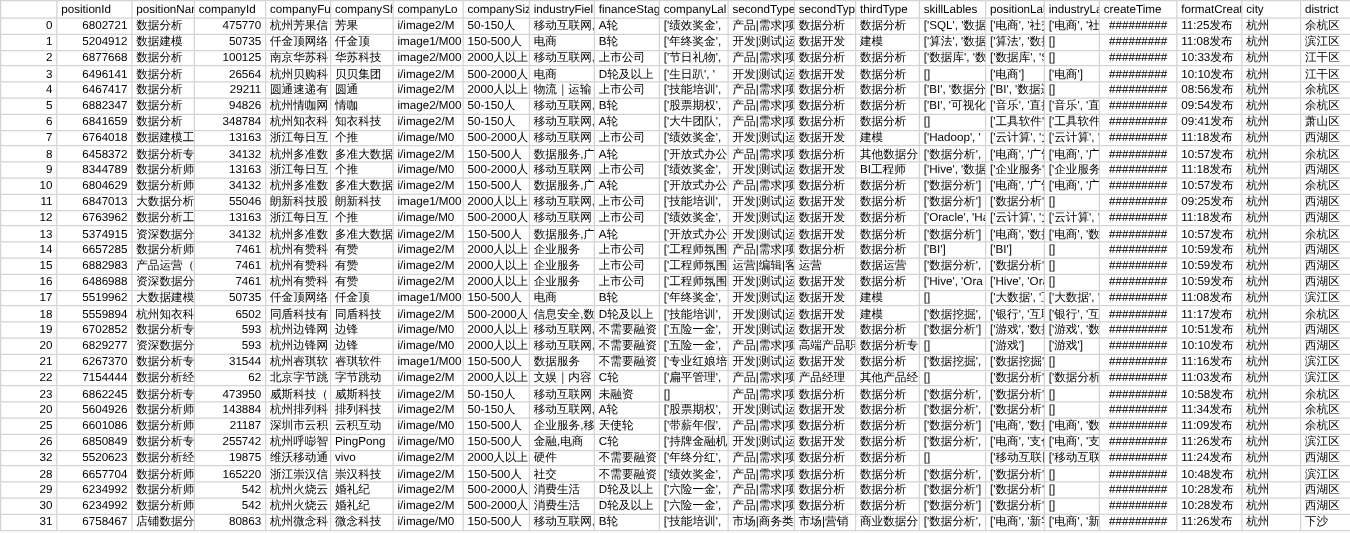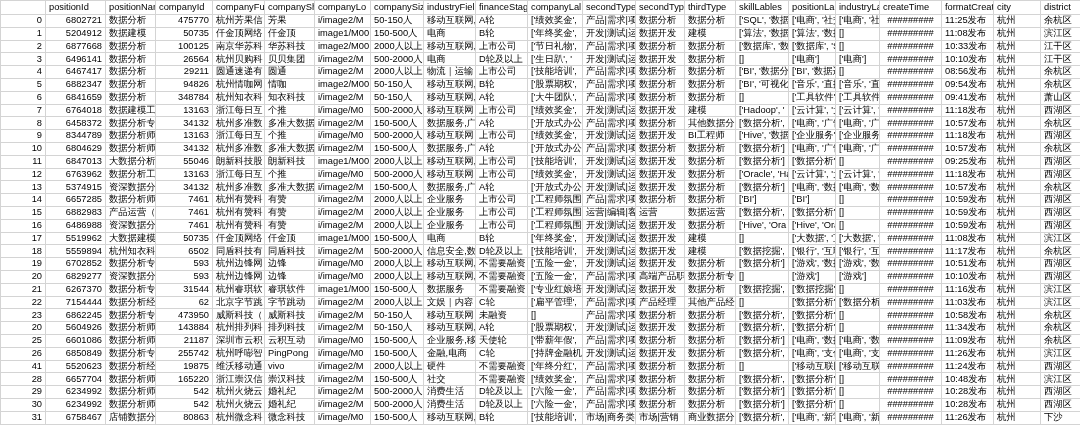--- a/index.html
+++ b/index.html
@@ -694,21 +694,21 @@
         <td>数据分析</td>
         <td>['数据分析',</td>
         <td>['电商', '支付</td>
         <td>['电商', '支付</td>
         <td class="al-center">#########</td>
         <td>11:26发布</td>
         <td>杭州</td>
         <td>滨江区</td>
       </tr>
       <tr>
-        <td class="al-right">41</td>
+        <td class="al-right">32</td>
         <td class="al-right">5520623</td>
         <td>数据分析经</td>
         <td class="al-right">19875</td>
         <td>维沃移动通</td>
         <td>vivo</td>
         <td>i/image2/M</td>
         <td>2000人以上</td>
         <td>硬件</td>
         <td>不需要融资</td>
         <td>['年终分红',</td>

